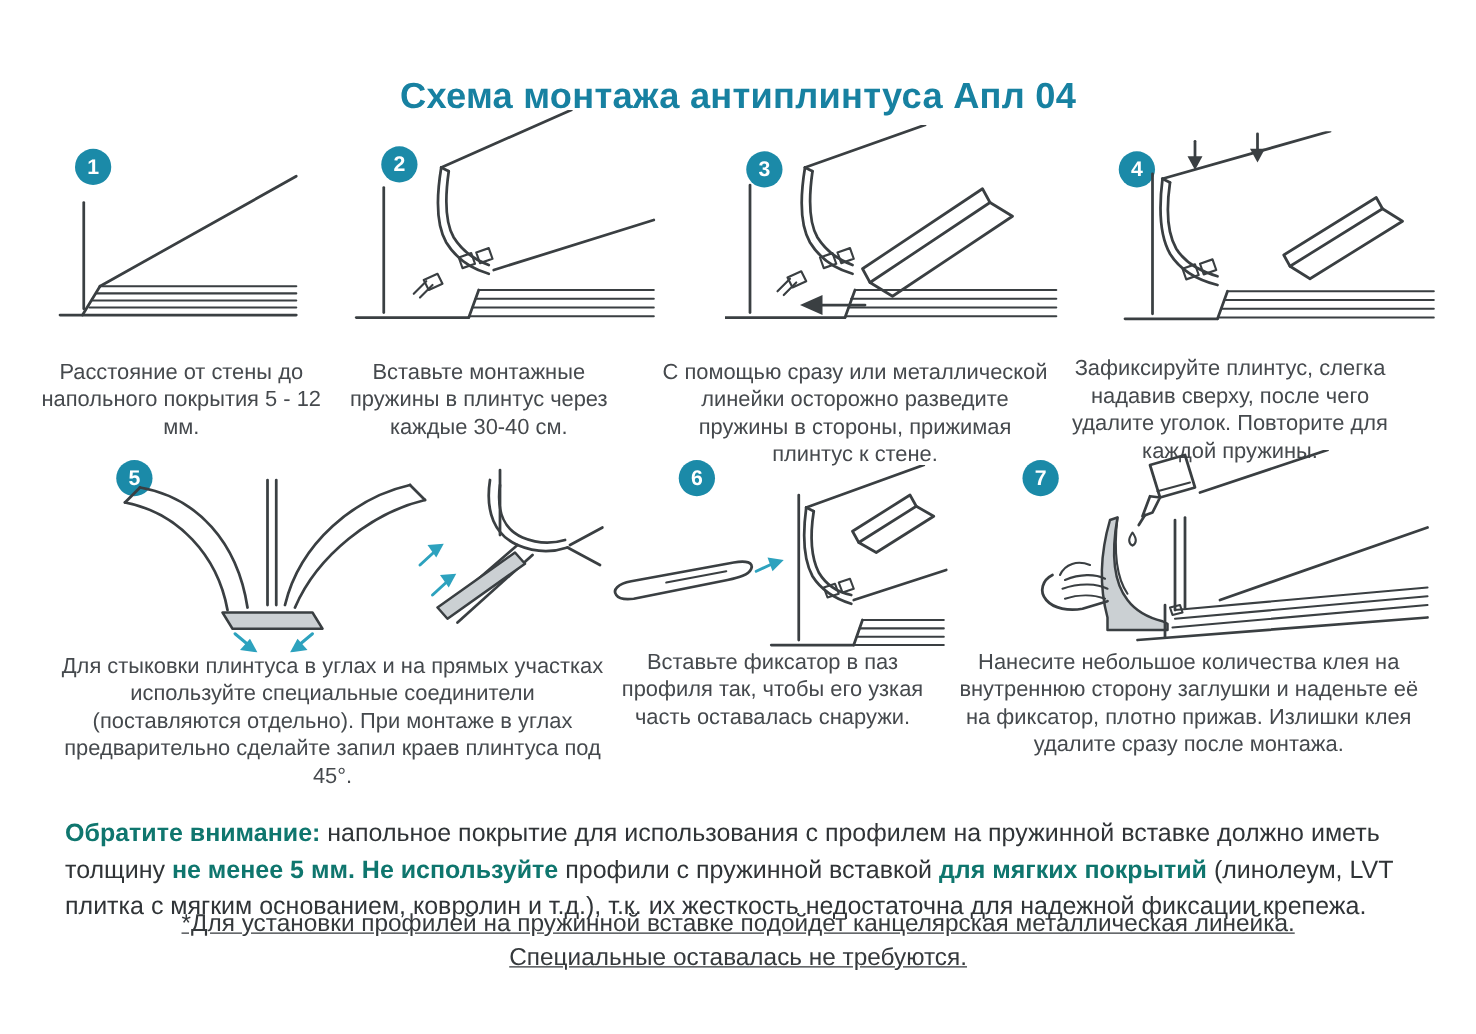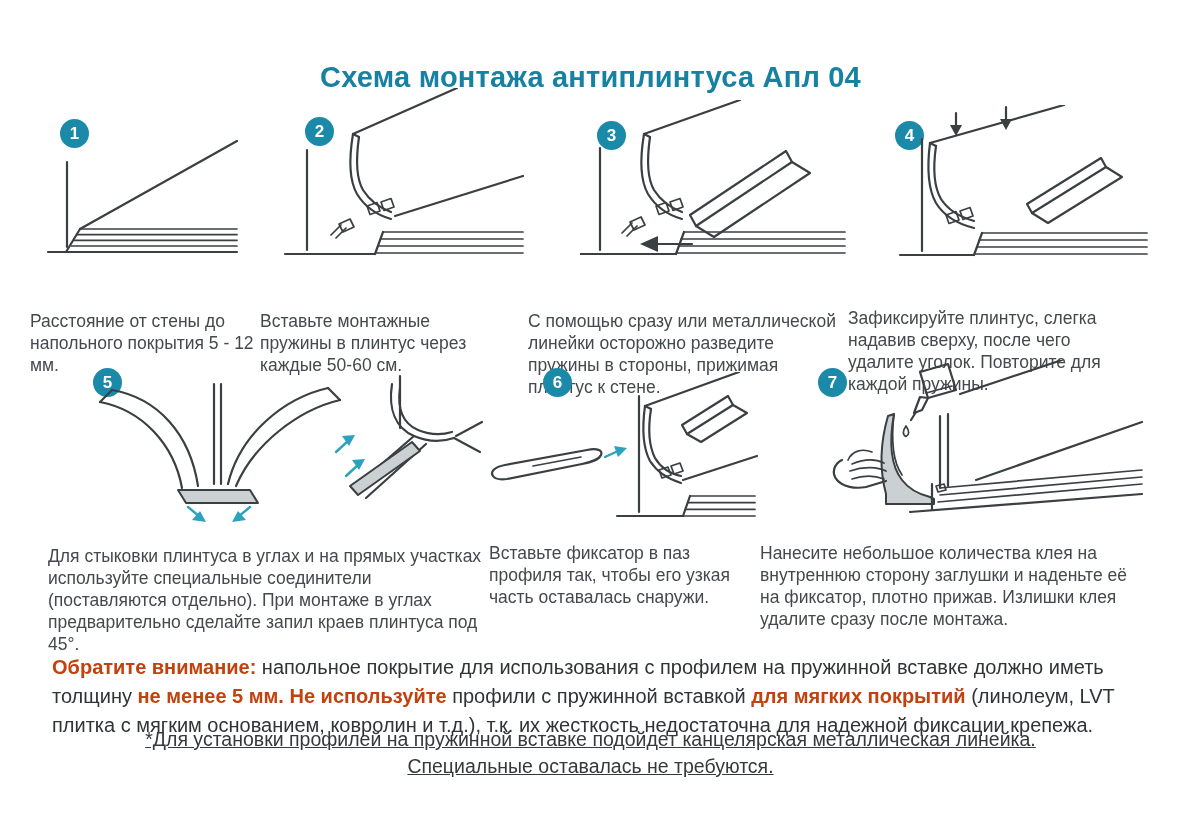--- a/index.html
+++ b/index.html
@@ -7,30 +7,30 @@
     --line:#3a3f42; --caption:#45494d; --text:#303437; --connector-fill:#cbd0d3;
   }
   html,body{margin:0;padding:0;background:#fff;}
   body{font-family:"Liberation Sans","DejaVu Sans",sans-serif;}
   .canvas{position:relative;width:1181px;height:827px;background:#fff;overflow:hidden;}
   .title{position:absolute;top:42px;left:0;width:100%;text-align:center;
          font-size:29px;font-weight:700;color:var(--accent);letter-spacing:.2px;}
   .step{display:contents;}
   .badge{position:absolute;width:29px;height:29px;border-radius:50%;background:var(--badge);
          color:#fff;font-size:17px;font-weight:700;display:flex;align-items:center;justify-content:center;}
-  .caption{position:absolute;font-size:17.5px;line-height:22px;color:var(--caption);margin-top:24px;}
+  .caption{position:absolute;text-align:center;font-size:17.5px;line-height:22px;color:var(--caption);}
   .diag{position:absolute;}
   .diag path,.diag line{fill:none;stroke:var(--line);stroke-width:2.2;stroke-linecap:round;stroke-linejoin:round;}
   .diag .thin{stroke-width:1.7;}
   .diag .teal{stroke:var(--arrow);stroke-width:2.4;}
   .diag .teal-fill{fill:var(--arrow);stroke:none;}
   .diag .dark-fill{fill:var(--line);stroke:none;}
   .diag .gray-fill{fill:var(--connector-fill);stroke:var(--line);stroke-width:2;}
   .note{position:absolute;left:52px;top:633px;width:1078px;font-size:20px;line-height:29px;color:var(--text);}
-  .note b{color:#c2410c;}
+  .note b{color:#0f766e;}
   .footnote{position:absolute;left:0;top:726px;width:100%;text-align:center;
             font-size:19.5px;line-height:27px;color:#35393c;text-decoration:underline;}
   .footer{position:absolute;left:0;top:781px;width:100%;text-align:center;
           font-size:19.5px;color:#35393c;white-space:pre-wrap;}
 </style>
 </head>
 <body>
 
 <div class="canvas">
 
@@ -77,21 +77,21 @@
         <path class="thin" d="M98,114 l10,-3.5 l3,8.5 l-10,3.5 z"></path>
       </g>
       <g>
         <path class="thin" d="M56,136 l11,-5 l4,8 l-11,5 z"></path>
         <path class="thin" d="M48,147 l10,-10"></path>
         <path class="thin" d="M53,150 l10,-10"></path>
       </g>
       <path d="M70,46 L174,0"></path>
       <path d="M112,128 L240,88"></path>
     </svg>
-    <div class="caption" style="left:260px;top:286px;width:246px">Вставьте монтажные пружины в плинтус через каждые 50-60 см.</div>
+    <div class="caption" style="left:260px;top:286px;width:246px">Вставьте монтажные пружины в плинтус через каждые 30-40 см.</div>
   </section>
 
   
   <section class="step">
     <div class="badge" style="left:597px;top:121px">3</div>
     <svg class="diag" style="left:580px;top:100px" width="270" height="165" viewBox="0 0 270 165">
       <path d="M20,48 V150"></path>
       <path d="M0,154 H96"></path>
       <path d="M96,154 L104,132"></path>
       <g>

